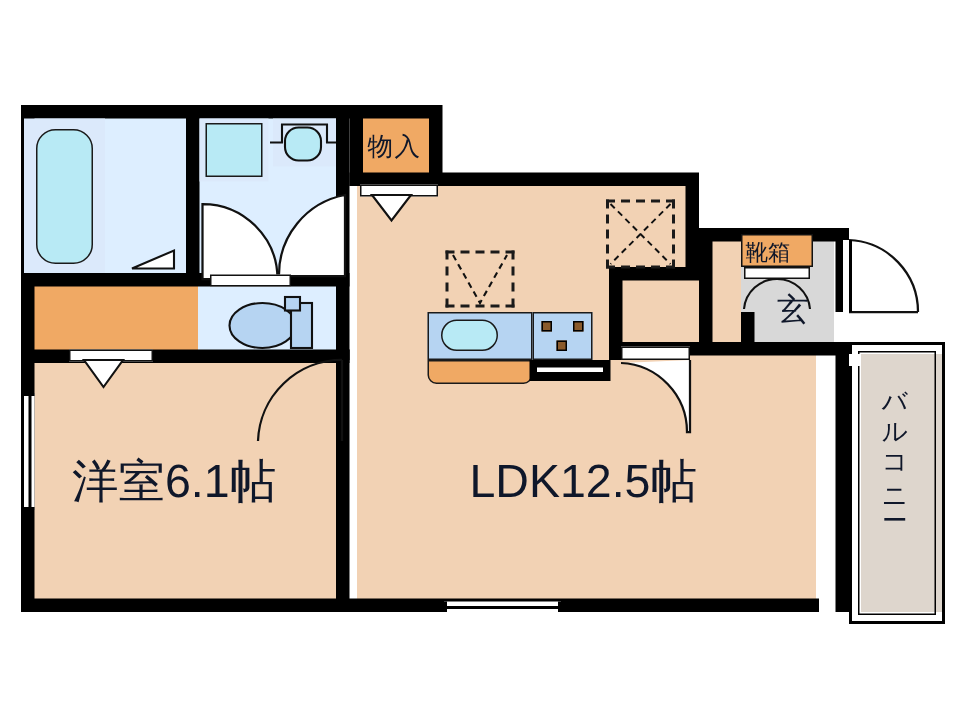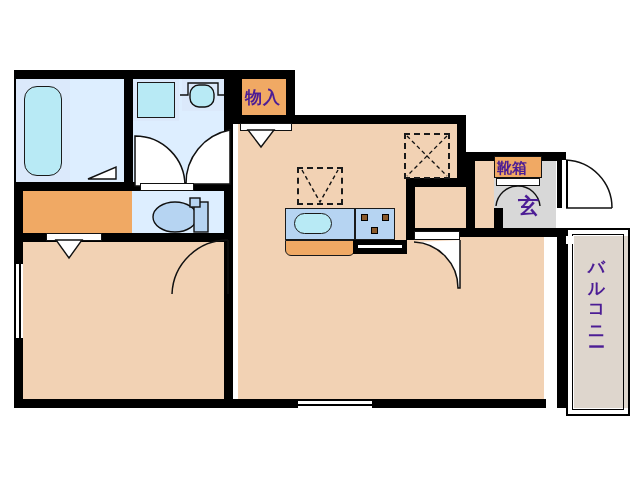--- a/index.html
+++ b/index.html
@@ -8,21 +8,21 @@
   .abs{position:absolute;box-sizing:border-box;}
   
   .fl-room{background:#f2d2b4;}
   .fl-wet{background:#ddeeff;}
   .fl-wet2{background:#dbe9fb;}
   .fl-orange{background:#f0a964;}
   .fl-genkan{background:#d8d8d8;}
   .fl-balcony{background:#ded6cd;}
   .wall{background:#000000;}
   
-  .lbl{position:absolute;color:#4c1d95;white-space:nowrap;font-weight:700;}
+  .lbl{position:absolute;color:#0f172a;white-space:nowrap;font-weight:400;}
   .lbl-room{font-size:31px;letter-spacing:0px;}
   .lbl-wcl{font-size:24px;letter-spacing:1px;}
   .lbl-small{font-size:17px;letter-spacing:1px;}
   .lbl-genkan{font-size:21px;}
   .lbl-vert{writing-mode:vertical-rl;text-orientation:upright;font-size:17px;letter-spacing:3px;}
   
   .fx{position:absolute;box-sizing:border-box;border:1.4px solid #1a1a1a;}
   .tub{background:#b8eaf5;border-radius:13px;}
   .washer{background:#b8eaf5;}
   .sinkbox{background:#b6d4f2;}
@@ -178,18 +178,20 @@
   <div class="fx burner" style="left:382px;top:214px;width:7px;height:7px;"></div>
   <div class="fx burner" style="left:371px;top:227px;width:7px;height:7px;"></div>
 
   <div class="fx" style="left:285px;top:240px;width:70px;height:16px;background:#f0a964;border-radius:0 0 6px 6px;"></div>
   <div class="abs" style="left:355px;top:247px;width:50px;height:3px;background:#ffffff;"></div>
   <div class="abs wall" style="left:353px;top:240px;width:54px;height:14px;"></div>
   <div class="abs" style="left:358px;top:245px;width:44px;height:2.5px;background:#ffffff;"></div>
 
   <div class="abs fl-orange" style="left:494px;top:156px;width:48px;height:22px;border:1.5px solid #111;"></div>
 
+  <div class="lbl lbl-room" style="left:48px;top:300px;">洋室6.1帖</div>
+  <div class="lbl lbl-room" style="left:313px;top:300px;">LDK12.5帖</div>
   <div class="lbl lbl-small" style="left:245px;top:86px;">物入</div>
   <div class="lbl" style="left:497px;top:159px;font-size:15px;">靴箱</div>
   <div class="lbl lbl-genkan" style="left:518px;top:192px;">玄</div>
   <div class="lbl lbl-vert" style="left:585px;top:248px;">バルコニー</div>
 
 </div>
 
 </body></html>

